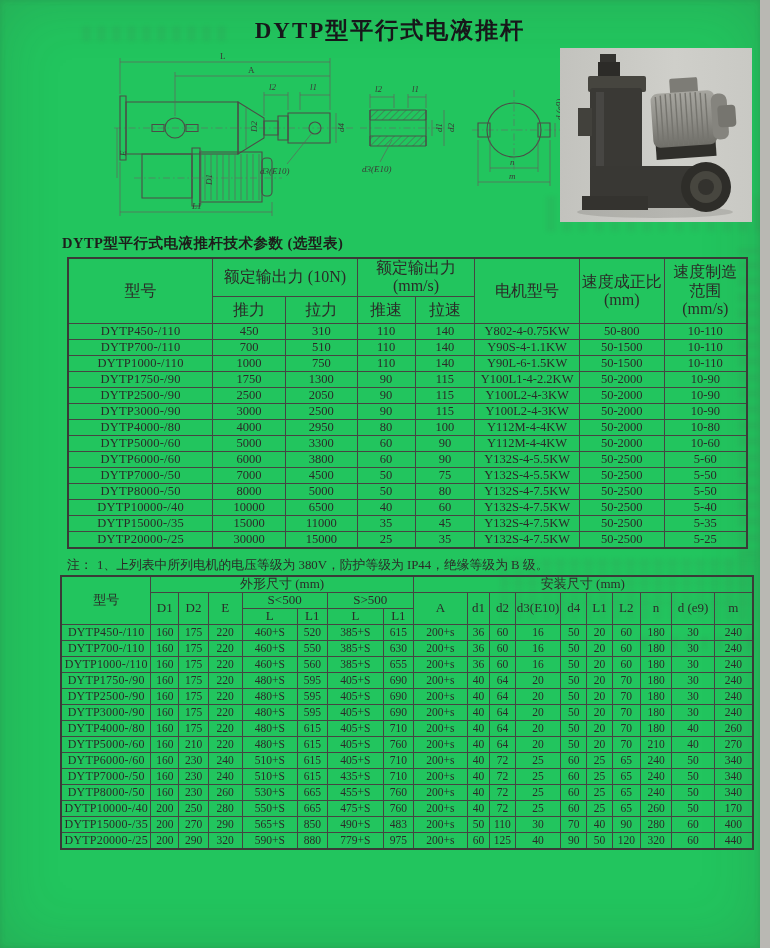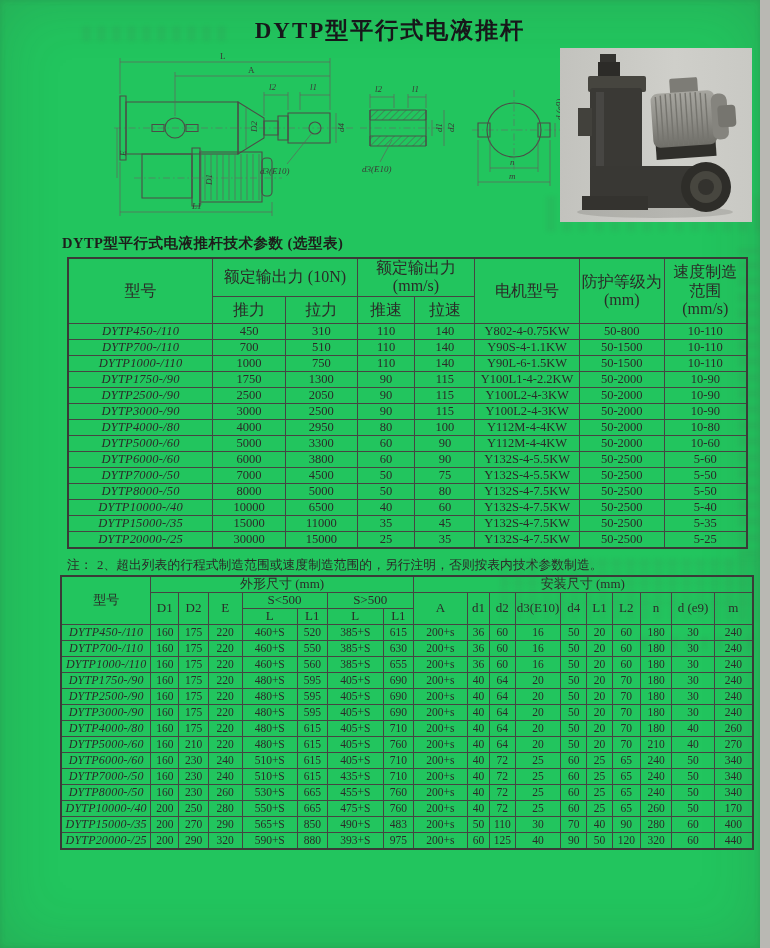--- a/index.html
+++ b/index.html
@@ -22,21 +22,21 @@
   .section-heading{margin:8px 0 4px 42px;font-size:14.5px;font-weight:bold;color:#1d1d1b;letter-spacing:.5px;}
 
   table{border-collapse:collapse;background:transparent;}
   .t1{margin-left:47px;width:681px;border:2px solid #3a3a37;}
   .t2{margin-left:40px;width:694px;border:2px solid #3a3a37;}
   th,td{border:1px solid #454542;text-align:center;padding:0 1px;color:#2b2b28;}
   .t1 thead th{font-size:16px;font-weight:normal;height:26px;line-height:1.15;}
   .t1 td{font-size:12.5px;height:15px;line-height:1;}
   .t2 thead th{font-size:13px;font-weight:normal;height:15px;line-height:1.1;}
   .t2 td{font-size:11.5px;height:15px;line-height:1;}
-  .c-model{font-size:12.5px;letter-spacing:.2px;font-style:italic;}
+  .c-model{font-size:12.5px;letter-spacing:.2px;}
   .t2 .c-model{font-size:12px;}
 
   .notes{display:flex;margin:7px 0 0 47px;width:678px;font-size:12.8px;line-height:1.5;color:#2b2b28;}
   .notes-prefix{flex:0 0 30px;}
   .notes-items{flex:1;}
   .note-item{padding-left:16px;text-indent:-16px;}
 
   
   .drawing *{vector-effect:non-scaling-stroke;}
   .ol{fill:none;stroke:#4c4c47;stroke-width:1.1;}
@@ -232,21 +232,21 @@
         <col style="width:85px">
         <col style="width:83px">
     </colgroup>
     <thead>
       <tr>
         <th rowspan="2">型号</th>
         <th colspan="2">额定输出力 (10N)</th>
         <th colspan="2">额定输出力 (mm/s)</th>
         <th rowspan="2">电机型号</th>
         <th rowspan="2">
-          <span>防护等级为</span><br>
+          <span>速度成正比</span><br>
           <span>(mm)</span>
         </th>
         <th rowspan="2">
           <span>速度制造范围</span><br>
           <span>(mm/s)</span>
         </th>
       </tr>
       <tr>
         <th>推力</th>
         <th>拉力</th>
@@ -394,21 +394,21 @@
           <td>Y132S-4-7.5KW</td>
           <td>50-2500</td>
           <td>5-25</td>
         </tr>
       </tbody>
   </table>
 
   <div class="notes">
     <span class="notes-prefix">注：</span>
     <div class="notes-items">
-      <div class="note-item">2、超出列表的行程式制造范围或速度制造范围的，另行注明，否则按表内技术参数制造。</div>
+      <div class="note-item">1、上列表中所列电机的电压等级为 380V，防护等级为 IP44，绝缘等级为 B 级。</div>
     </div>
   </div>
 
 
   <table class="t2">
     <colgroup>
       <col style="width:90px">
         <col style="width:28px">
         <col style="width:30px">
         <col style="width:34px">
@@ -718,21 +718,21 @@
           <td>60</td>
           <td>400</td>
         </tr>
         <tr>
           <td class="c-model">DYTP20000-/25</td>
           <td>200</td>
           <td>290</td>
           <td>320</td>
           <td>590+S</td>
           <td>880</td>
-          <td>393+S</td>
+          <td>779+S</td>
           <td>975</td>
           <td>200+s</td>
           <td>60</td>
           <td>125</td>
           <td>40</td>
           <td>90</td>
           <td>50</td>
           <td>120</td>
           <td>320</td>
           <td>60</td>

